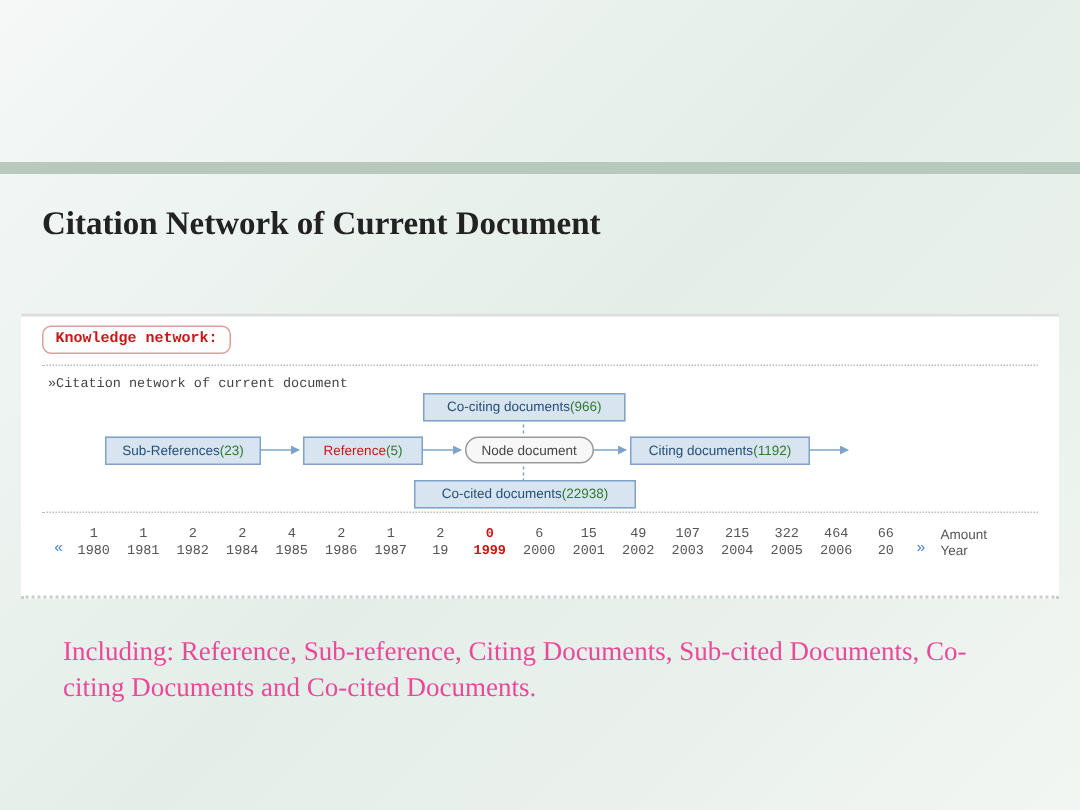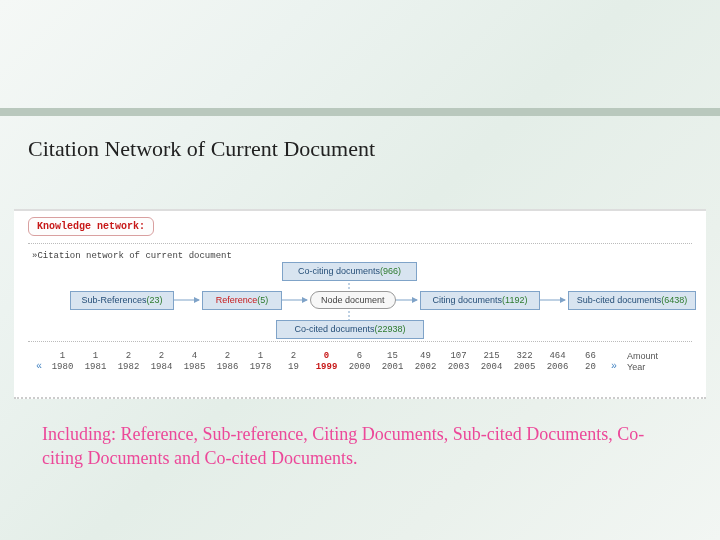--- a/index.html
+++ b/index.html
@@ -17,21 +17,21 @@
     left: 0;
     right: 0;
     height: 8px;
     background: #b9c8bd;
   }
   .title {
     position: absolute;
     top: 136px;
     left: 28px;
     font-size: 22px;
-    font-weight: normal;
+    font-weight: bold;
     color: #222;
   }
   .panel {
     position: absolute;
     top: 209px;
     left: 14px;
     width: 692px;
     height: 190px;
     background: #fff;
     border-top: 2px solid #ddd;
@@ -170,23 +170,20 @@
     </div>
 
     <div class="box" style="left:262px; top:59px; width:148px;">
       <span>Co-cited documents</span><span class="cnt">(22938)</span>
     </div>
 
     <div class="box" style="left:406px; top:30px; width:120px;">
       <span>Citing documents</span><span class="cnt">(1192)</span>
     </div>
 
-    <div class="box" style="left:554px; top:30px; width:128px;">
-      <span>Sub-cited documents</span><span class="cnt">(6438)</span>
-    </div>
   </div>
 
   <div class="dotrule dot2"></div>
 
   <div class="timeline">
     <div class="trow amountrow">
       <span class="ticon"></span>
       <span id="amounts" style="display:flex">
           <span class="tcell">1</span>
           <span class="tcell">1</span>
@@ -211,21 +208,21 @@
     </div>
     <div class="trow yearrow">
       <span class="ticon">«</span>
       <span id="years" style="display:flex">
           <span class="tcell">1980</span>
           <span class="tcell">1981</span>
           <span class="tcell">1982</span>
           <span class="tcell">1984</span>
           <span class="tcell">1985</span>
           <span class="tcell">1986</span>
-          <span class="tcell">1978</span>
+          <span class="tcell">1987</span>
           <span class="tcell">19</span>
           <span class="tcell tcurrent">1999</span>
           <span class="tcell">2000</span>
           <span class="tcell">2001</span>
           <span class="tcell">2002</span>
           <span class="tcell">2003</span>
           <span class="tcell">2004</span>
           <span class="tcell">2005</span>
           <span class="tcell">2006</span>
           <span class="tcell">20</span>

